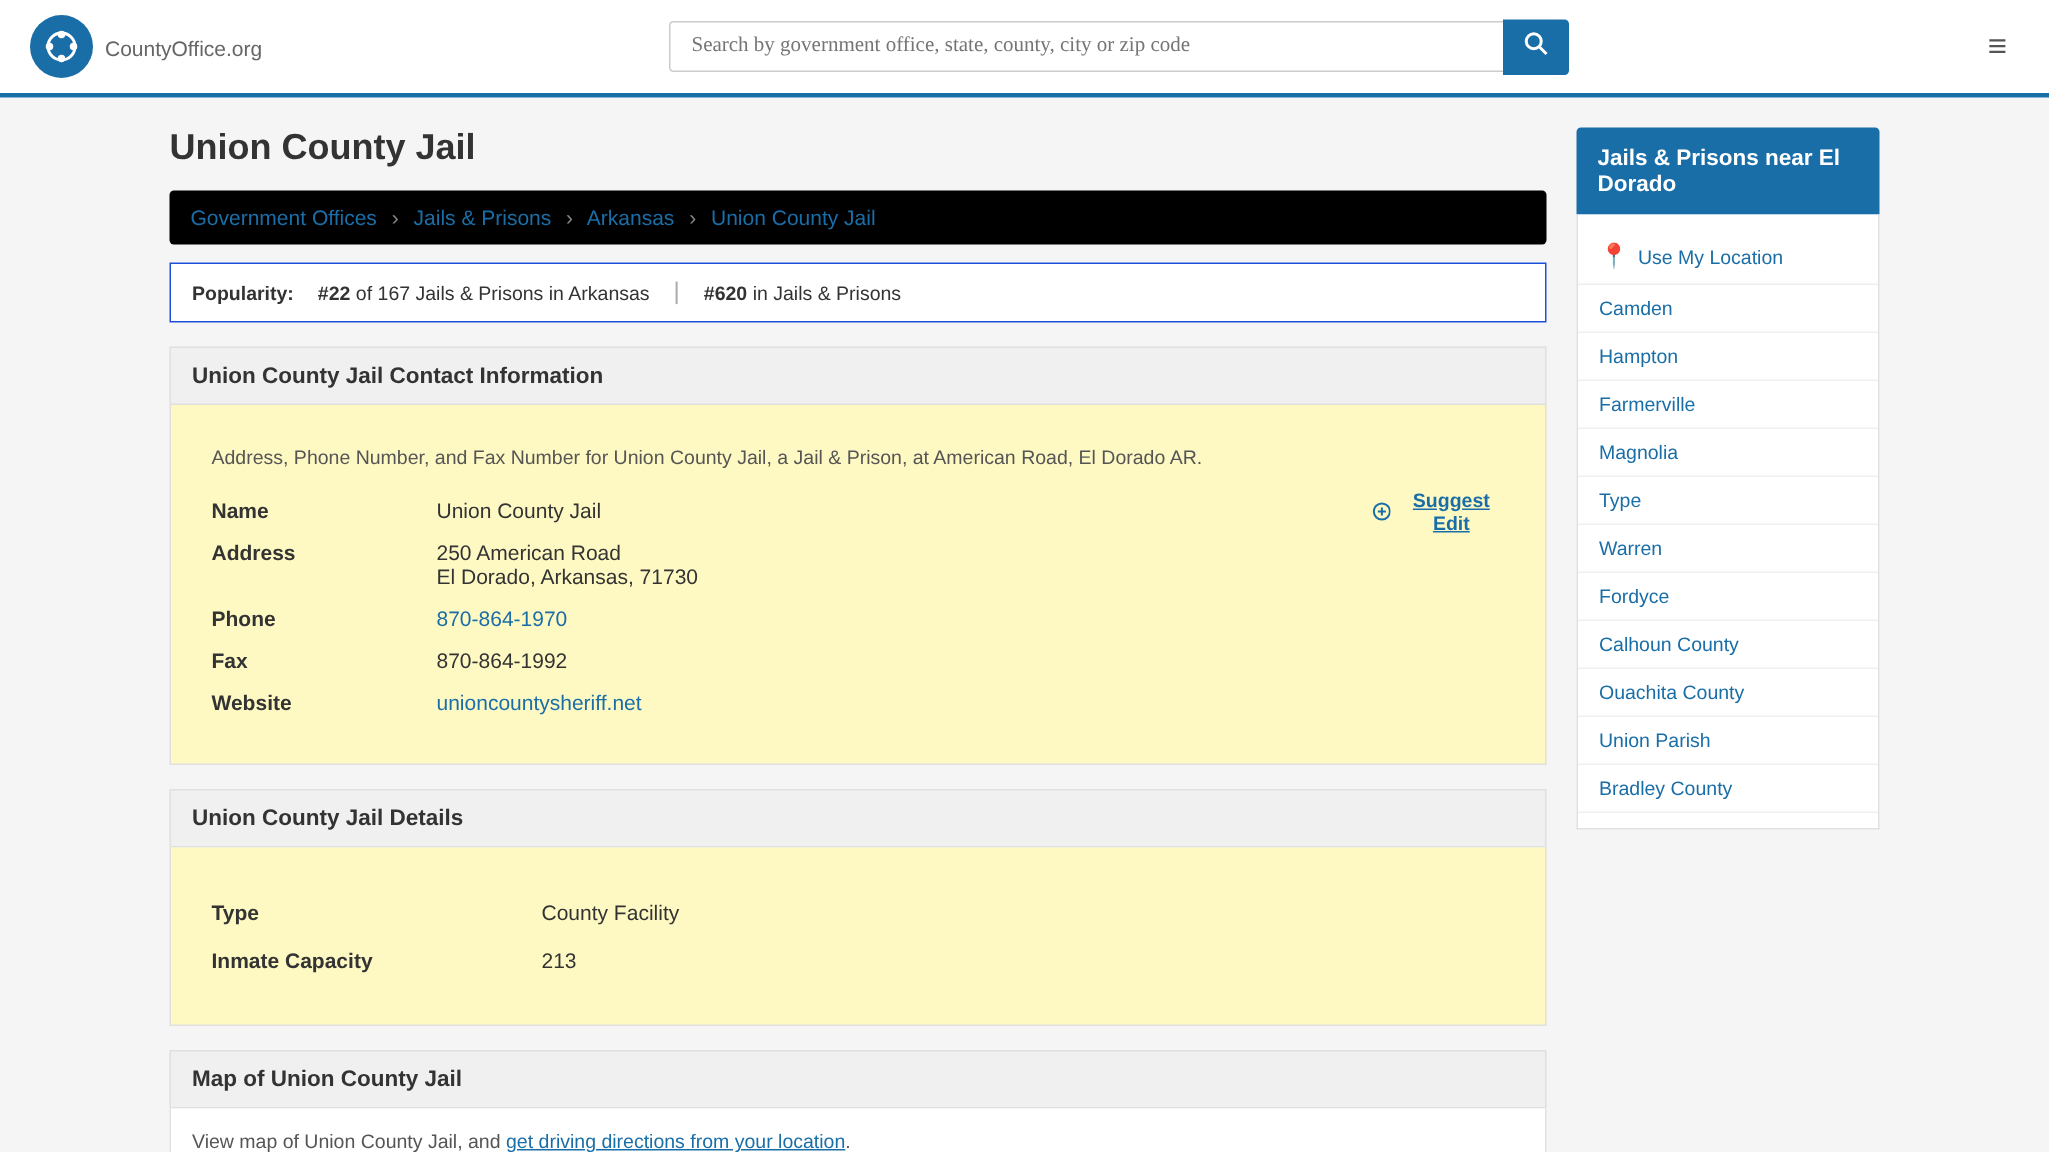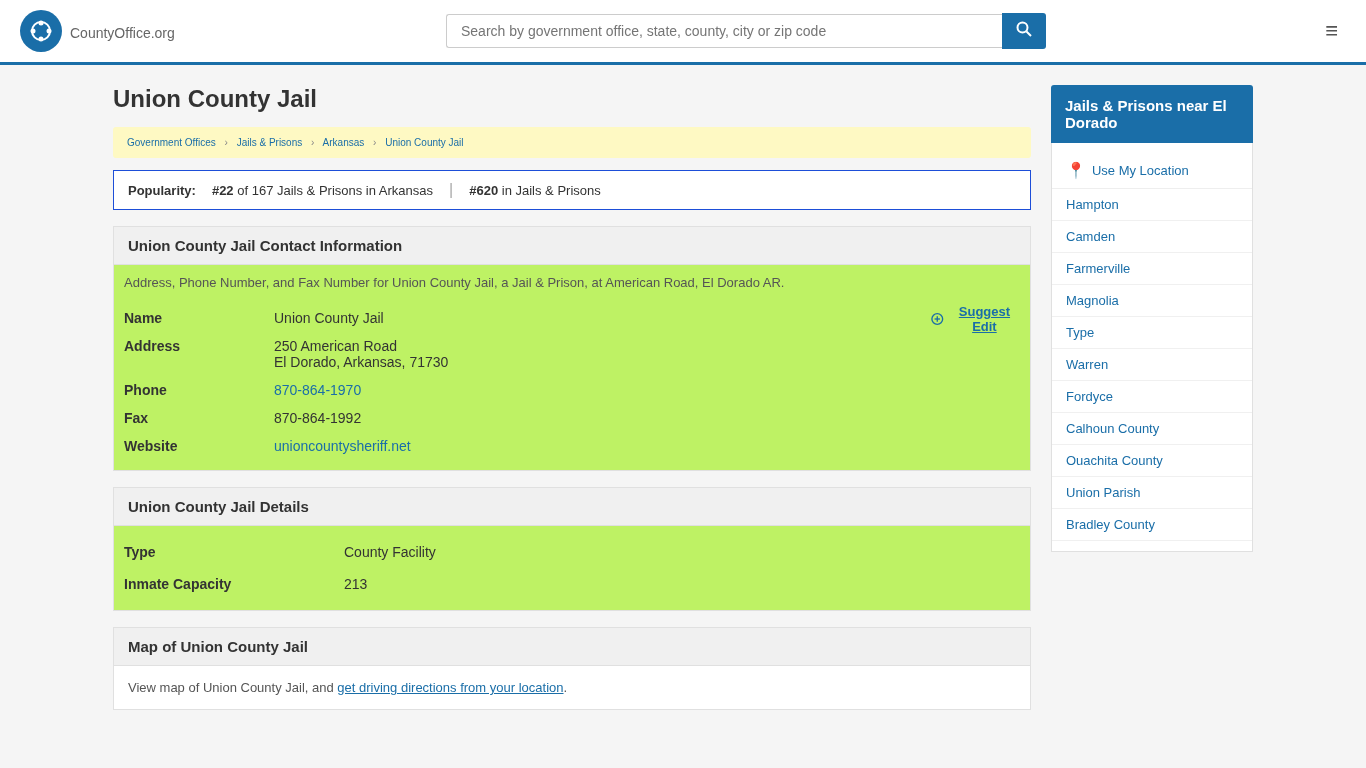--- a/index.html
+++ b/index.html
@@ -50,20 +50,21 @@
     }
     .search-input {
       flex: 1;
       padding: 8px 14px;
       border: 1px solid #ccc;
       border-right: none;
       border-radius: 3px 0 0 3px;
       font-size: 14px;
       color: #999;
       outline: none;
+      font-family: Liberation Serif, serif;
     }
     .search-btn {
       background: #1a6ea8;
       border: none;
       padding: 8px 14px;
       border-radius: 0 3px 3px 0;
       cursor: pointer;
       color: white;
       font-size: 16px;
     }
@@ -92,24 +93,24 @@
 
     .page-title {
       font-size: 24px;
       font-weight: bold;
       color: #333;
       margin-bottom: 14px;
     }
 
     
     .breadcrumb {
-      background: #fef9c3;
+      background: #000000;
       padding: 10px 14px;
       border-radius: 3px;
-      font-size: 10px;
+      font-size: 14px;
       color: #555;
       margin-bottom: 12px;
     }
     .breadcrumb a {
       color: #1a6ea8;
       text-decoration: none;
     }
     .breadcrumb-sep { margin: 0 6px; color: #888; }
 
     
@@ -149,24 +150,24 @@
       padding: 10px 14px;
       font-size: 15px;
       font-weight: bold;
       color: #333;
       border: 1px solid #e0e0e0;
       margin-bottom: 0;
     }
 
     
     .section-body {
-      background: #bef264;
+      background: #fef9c3;
       border: 1px solid #e0e0e0;
       border-top: none;
-      padding: 10px;
+      padding: 27px;
       margin-bottom: 16px;
     }
 
     .section-desc {
       font-size: 13px;
       color: #555;
       margin-bottom: 14px;
     }
 
     .info-table {
@@ -417,22 +418,22 @@
 
   </div>
 
   <aside class="sidebar">
     <div class="sidebar-header">Jails &amp; Prisons near El Dorado</div>
     <div class="sidebar-body">
       <a href="#" class="sidebar-use-location">
         <span class="location-pin">📍</span>
         <span>Use My Location</span>
       </a>
+      <a href="#" class="sidebar-link">Camden</a>
       <a href="#" class="sidebar-link">Hampton</a>
-      <a href="#" class="sidebar-link">Camden</a>
       <a href="#" class="sidebar-link">Farmerville</a>
       <a href="#" class="sidebar-link">Magnolia</a>
       <a href="#" class="sidebar-link">Type</a>
       <a href="#" class="sidebar-link">Warren</a>
       <a href="#" class="sidebar-link">Fordyce</a>
       <a href="#" class="sidebar-link">Calhoun County</a>
       <a href="#" class="sidebar-link">Ouachita County</a>
       <a href="#" class="sidebar-link">Union Parish</a>
       <a href="#" class="sidebar-link">Bradley County</a>
     </div>

